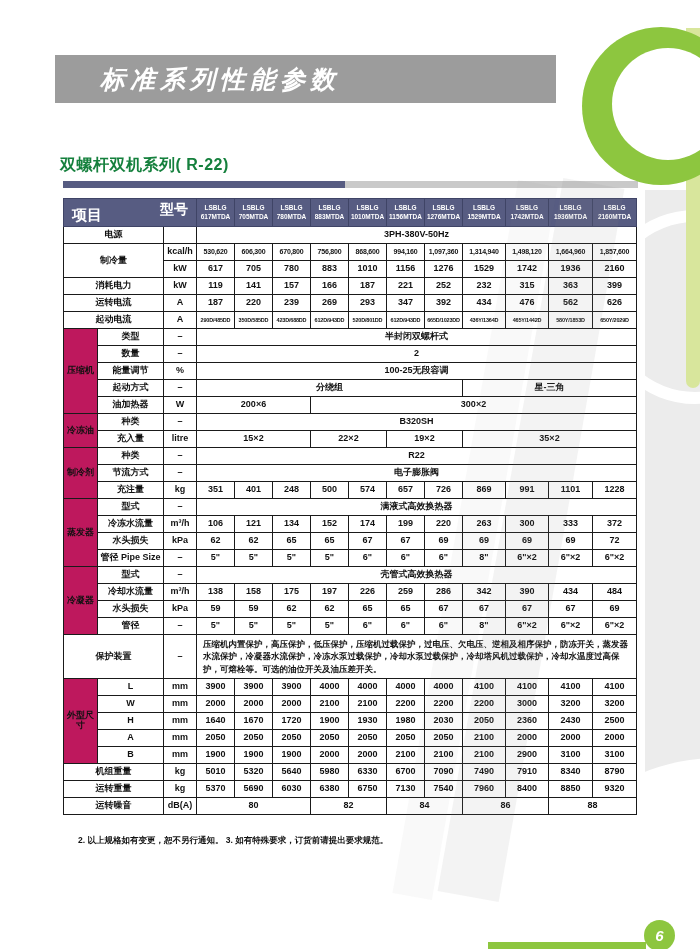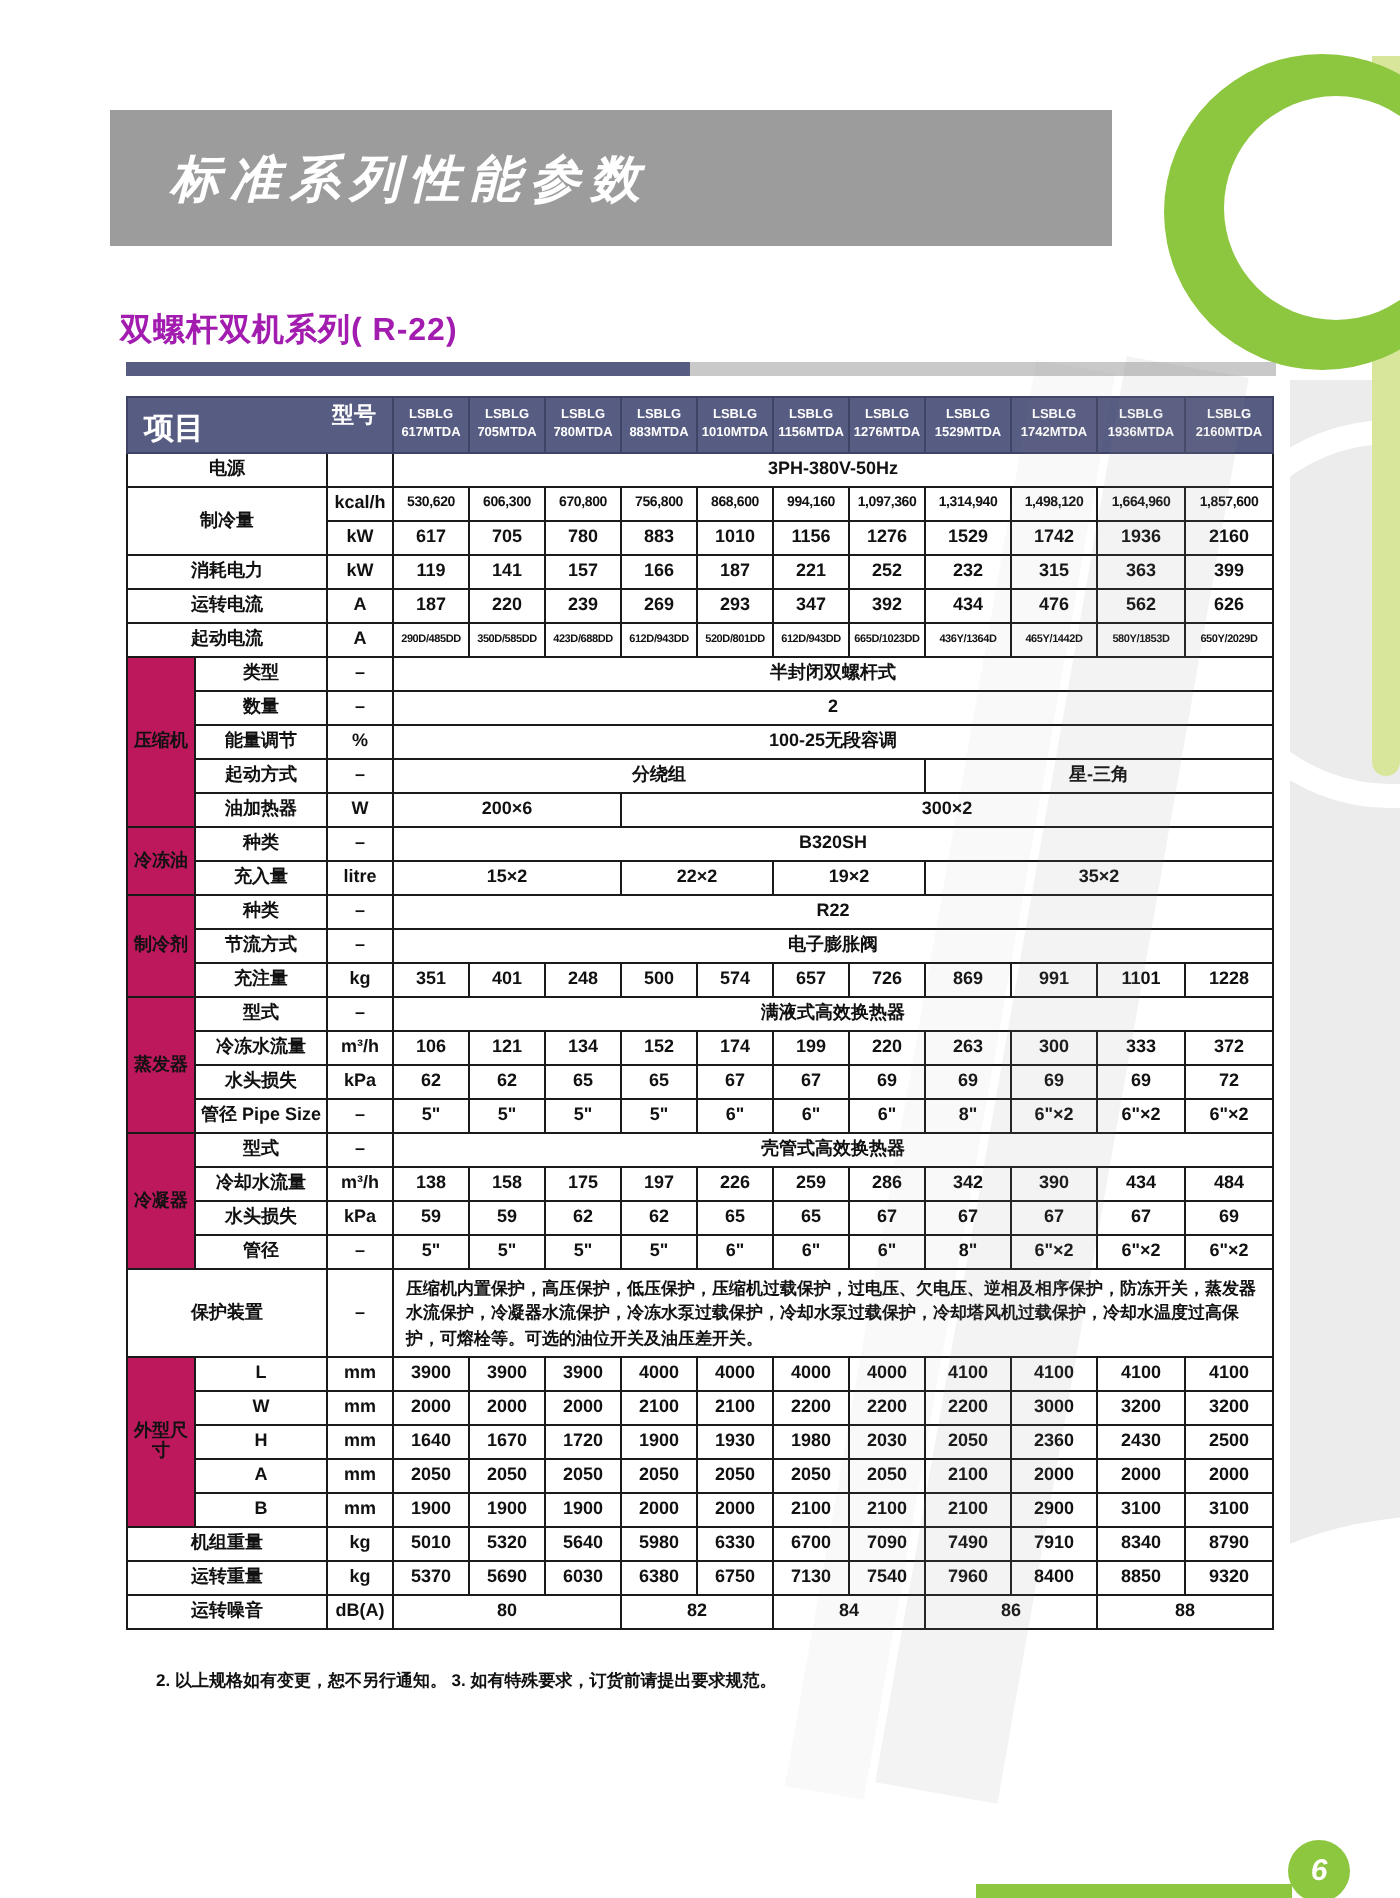--- a/index.html
+++ b/index.html
@@ -21,36 +21,36 @@
     background:#ffffff;z-index:26;}
   .swoosh1{position:absolute;left:500px;top:178px;width:62px;height:724px;background:rgba(140,140,140,0.10);
     transform:rotate(10deg);z-index:20;pointer-events:none;}
   .swoosh2{position:absolute;left:455px;top:178px;width:40px;height:724px;background:rgba(140,140,140,0.05);
     transform:rotate(10deg);z-index:20;pointer-events:none;}
   .bottom-bar{position:absolute;left:488px;top:942px;width:158px;height:7px;background:#8dc63f;z-index:27;}
   .page-badge{position:absolute;left:644px;top:920px;width:31px;height:31px;border-radius:50%;
     background:#8dc63f;z-index:28;display:flex;align-items:center;justify-content:center;
     color:#ffffff;font-weight:bold;font-size:15px;font-style:italic;}
   
-  .banner{position:absolute;left:55px;top:55px;width:501px;height:68px;background:#9c9c9c;z-index:5;
-    display:flex;align-items:center;box-sizing:border-box;padding-left:30px;}
+  .banner{position:absolute;left:55px;top:55px;width:501px;height:48px;background:#9c9c9c;z-index:5;
+    display:flex;align-items:center;box-sizing:border-box;padding-left:45px;}
   .banner span{color:#ffffff;font-size:25px;font-weight:bold;font-style:italic;letter-spacing:5px;}
-  .section-title{position:absolute;left:60px;top:155px;font-size:16px;font-weight:bold;color:#a21caf;z-index:5;
+  .section-title{position:absolute;left:60px;top:155px;font-size:16px;font-weight:bold;color:#15803d;z-index:5;
     letter-spacing:0.5px;}
   .title-bar{position:absolute;left:63px;top:181px;width:575px;height:7px;background:#c9c9c9;z-index:5;}
   .title-bar .blue{width:282px;height:100%;background:#575c82;}
   
   .spec-table{position:absolute;left:63px;top:198px;width:573px;border-collapse:collapse;
     table-layout:fixed;z-index:10;background:#ffffff;}
   .spec-table td{border:1px solid #1a1a1a;text-align:center;vertical-align:middle;
     font-size:9px;font-weight:bold;color:#111111;padding:0 1px;height:16px;line-height:1.1;overflow:hidden;}
   .spec-table thead td{background:#575c82;color:#ffffff;border-color:#3f4466;height:27px;}
   .corner{position:relative;
     background-image:linear-gradient(to top right,transparent 49.5%,rgba(255,255,255,0.95) 49.5%,rgba(255,255,255,0.95) 50.5%,transparent 50.5%);}
-  .corner .c-top{position:absolute;right:8px;top:3px;font-size:11px;}
+  .corner .c-top{position:absolute;right:8px;top:3px;font-size:14px;}
   .corner .c-bot{position:absolute;left:8px;bottom:3px;font-size:15px;}
   .model div{font-size:6.5px;line-height:1.35;letter-spacing:0;}
   .spec-table td.group{background:#be185d;}
   .spec-table td.lbl{}
   .spec-table td.unit{}
   .spec-table td.val{}
   .spec-table td.sm{font-size:7px;letter-spacing:-0.2px;}
   .spec-table td.xs{font-size:5.5px;letter-spacing:-0.2px;padding:0;}
   .spec-table td.prot{text-align:left;font-size:8.5px;line-height:1.45;padding:3px 6px;height:auto;margin-top:11px;}
   

